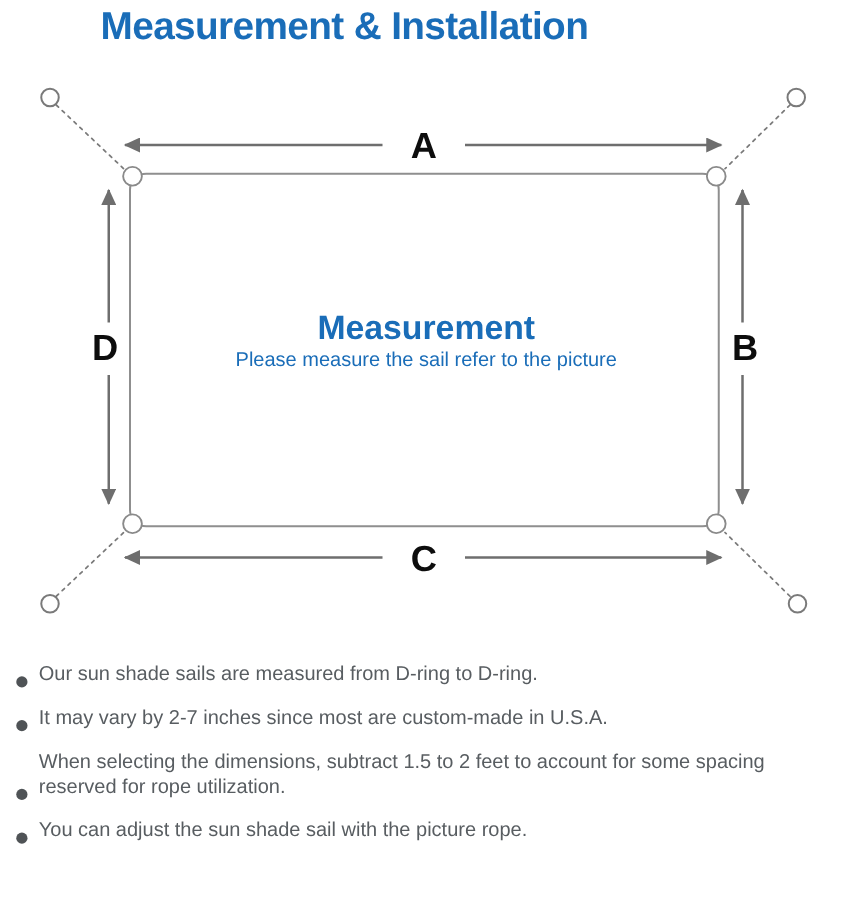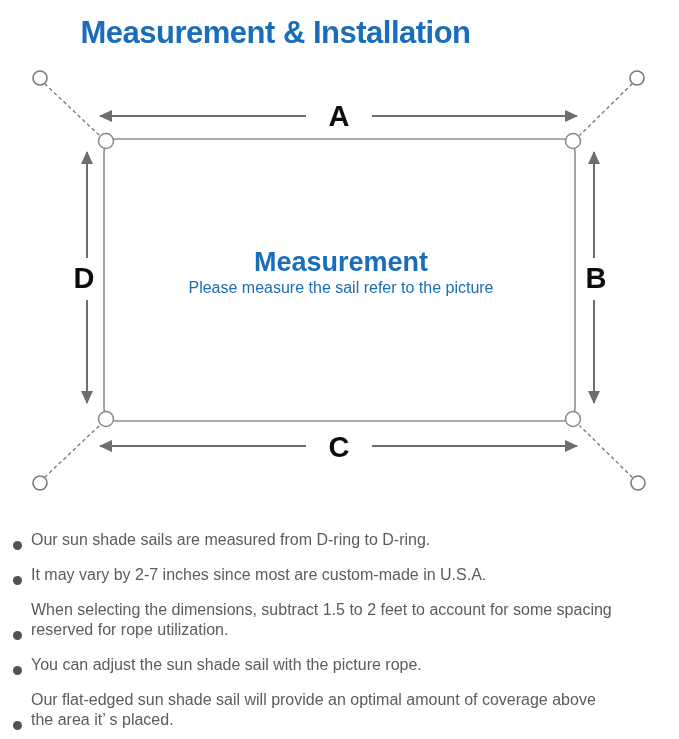--- a/index.html
+++ b/index.html
@@ -6,21 +6,21 @@
   .canvas {
     position: relative;
     width: 679px;
     height: 739px;
     background: #ffffff;
     font-family: "Liberation Sans", sans-serif;
     overflow: hidden;
   }
   .page-title {
     position: absolute;
-    top: 12px;
+    top: 0;
     left: 0;
     width: 551px;
     margin: 0;
     padding-top: 3px;
     text-align: center;
     font-size: 31px;
     font-weight: bold;
     letter-spacing: -0.5px;
     color: #1a6db8;
   }
@@ -141,20 +141,15 @@
     </div>
     <div class="note">
       <span class="dot"></span>
       <span class="note-text">When selecting the dimensions, subtract 1.5 to 2 feet to account for some spacing
 reserved for rope utilization.</span>
     </div>
     <div class="note">
       <span class="dot"></span>
       <span class="note-text">You can adjust the sun shade sail with the picture rope.</span>
     </div>
-    <div class="note">
-      <span class="dot"></span>
-      <span class="note-text">Our flat-edged sun shade sail will provide an optimal amount of coverage above
-the area it’ s placed.</span>
-    </div>
   </div>
 
 </div>
 
 </body></html>

